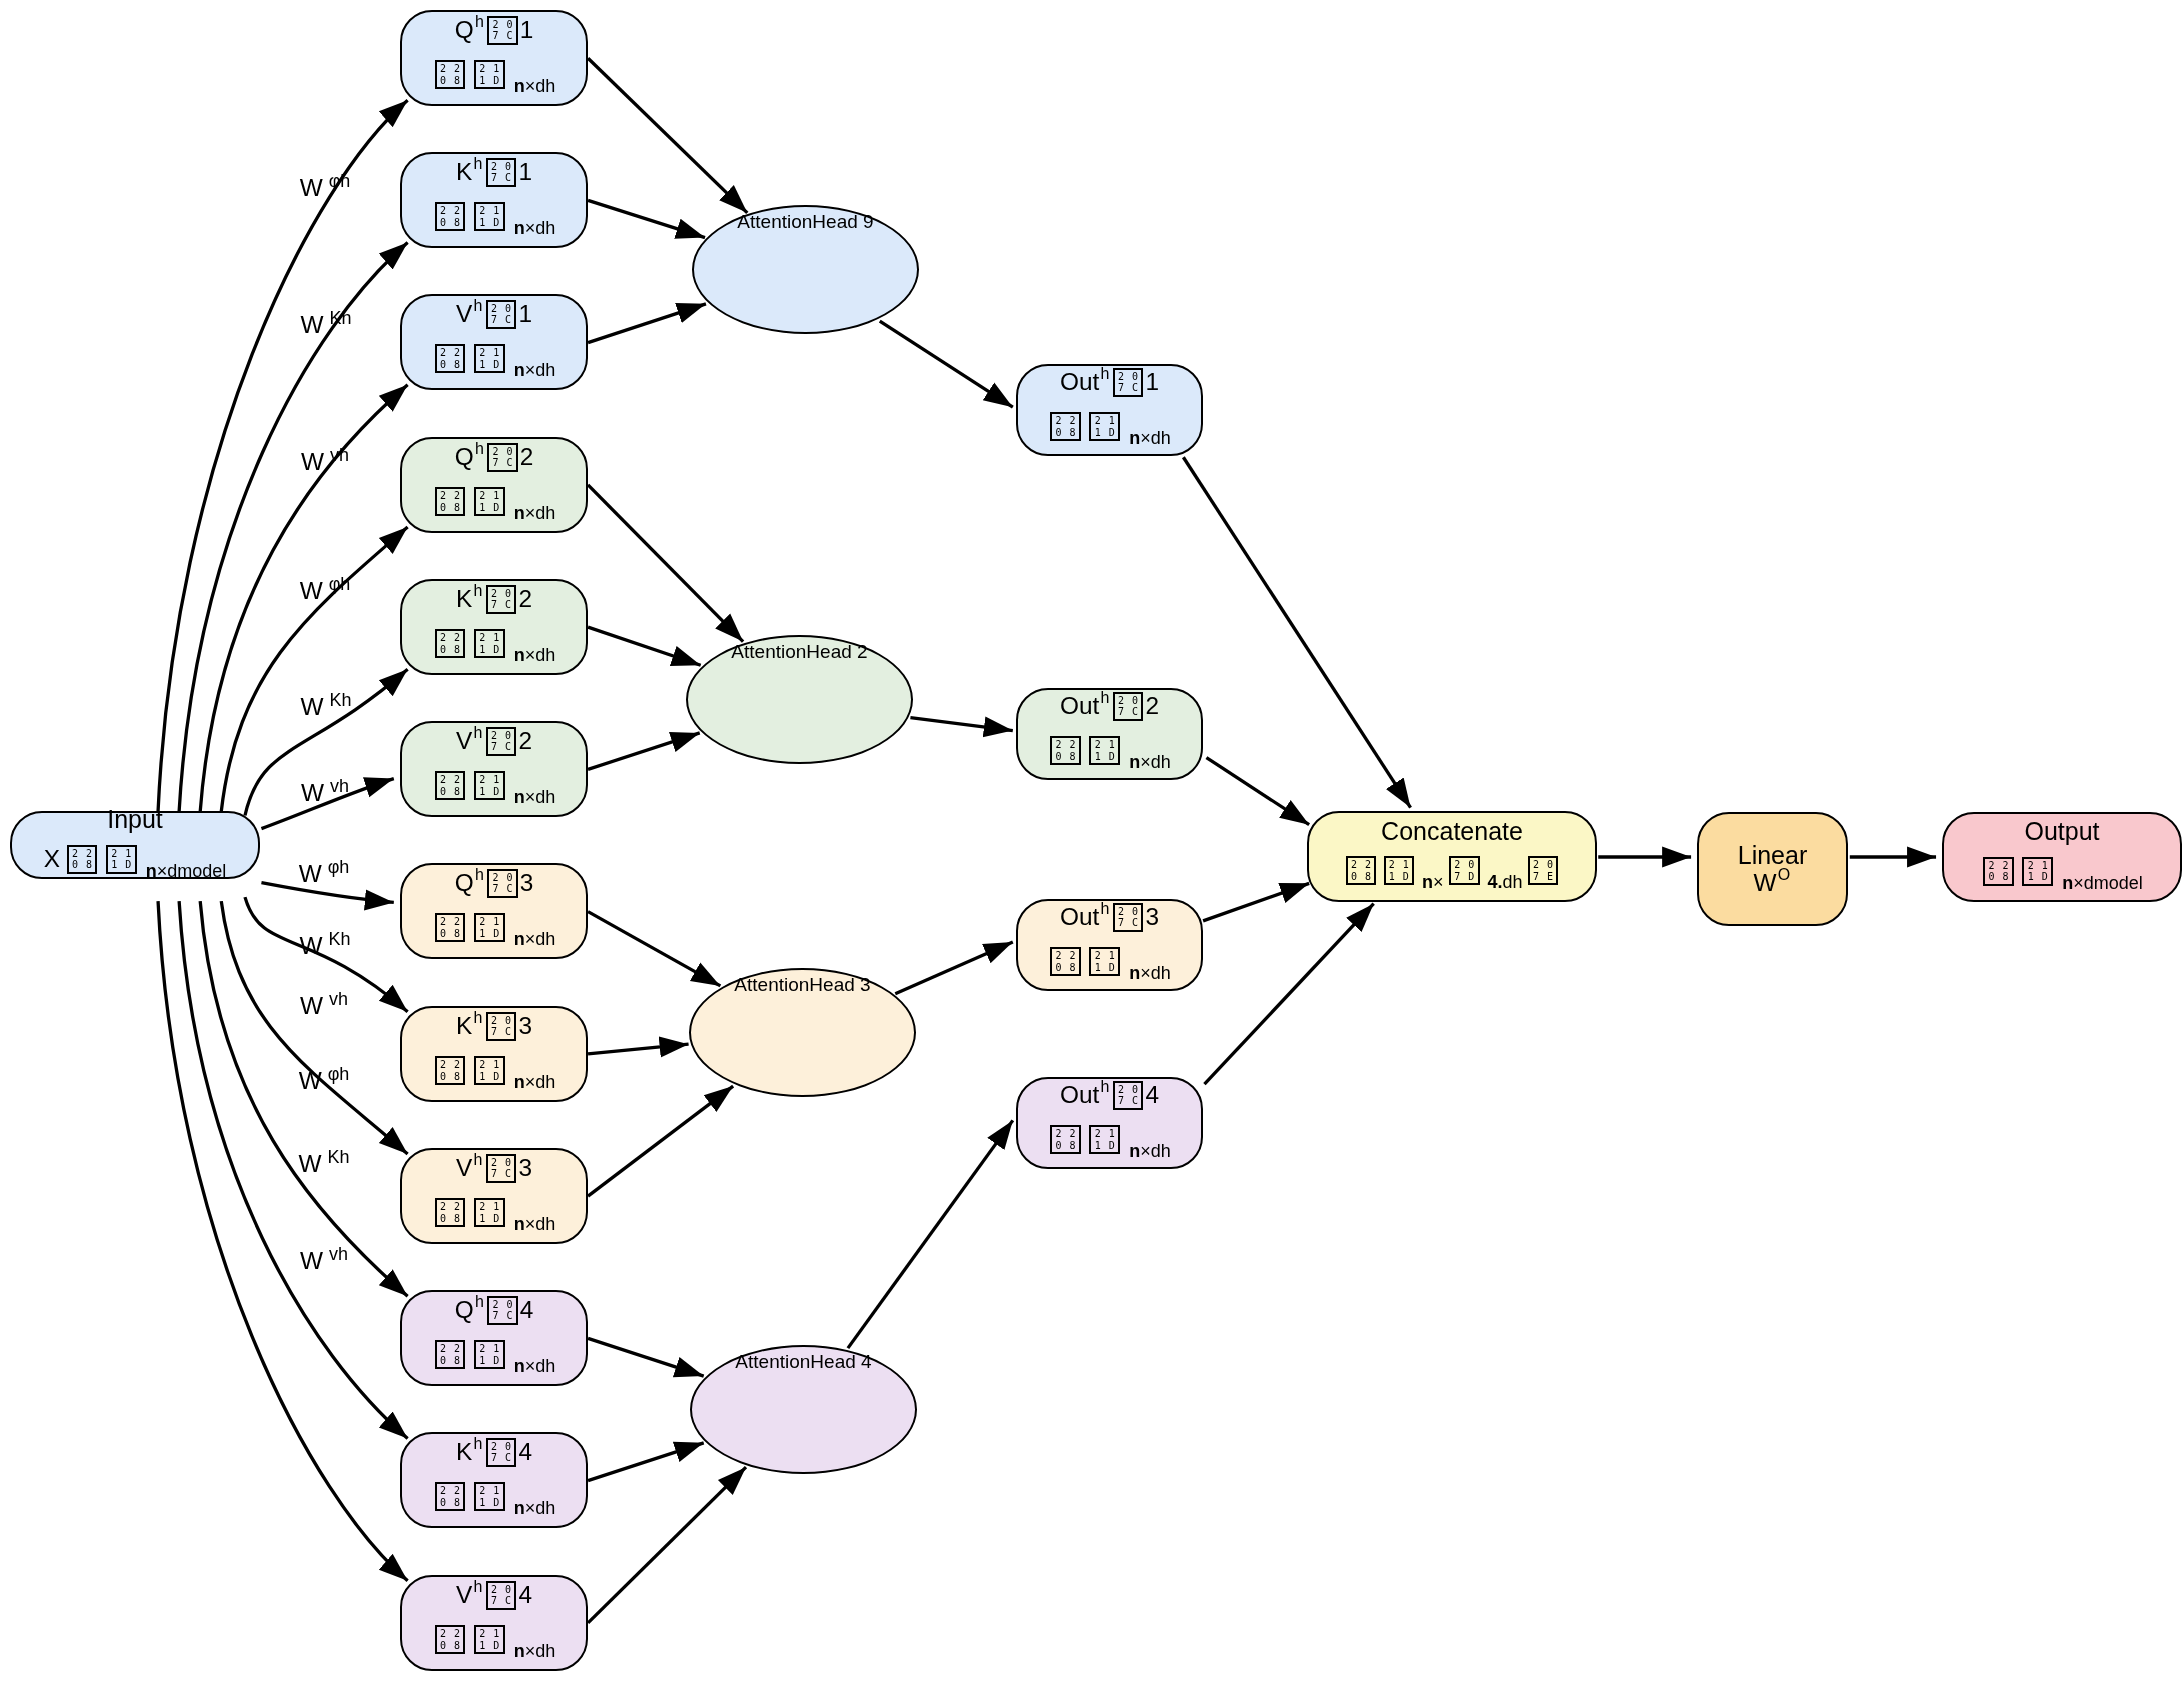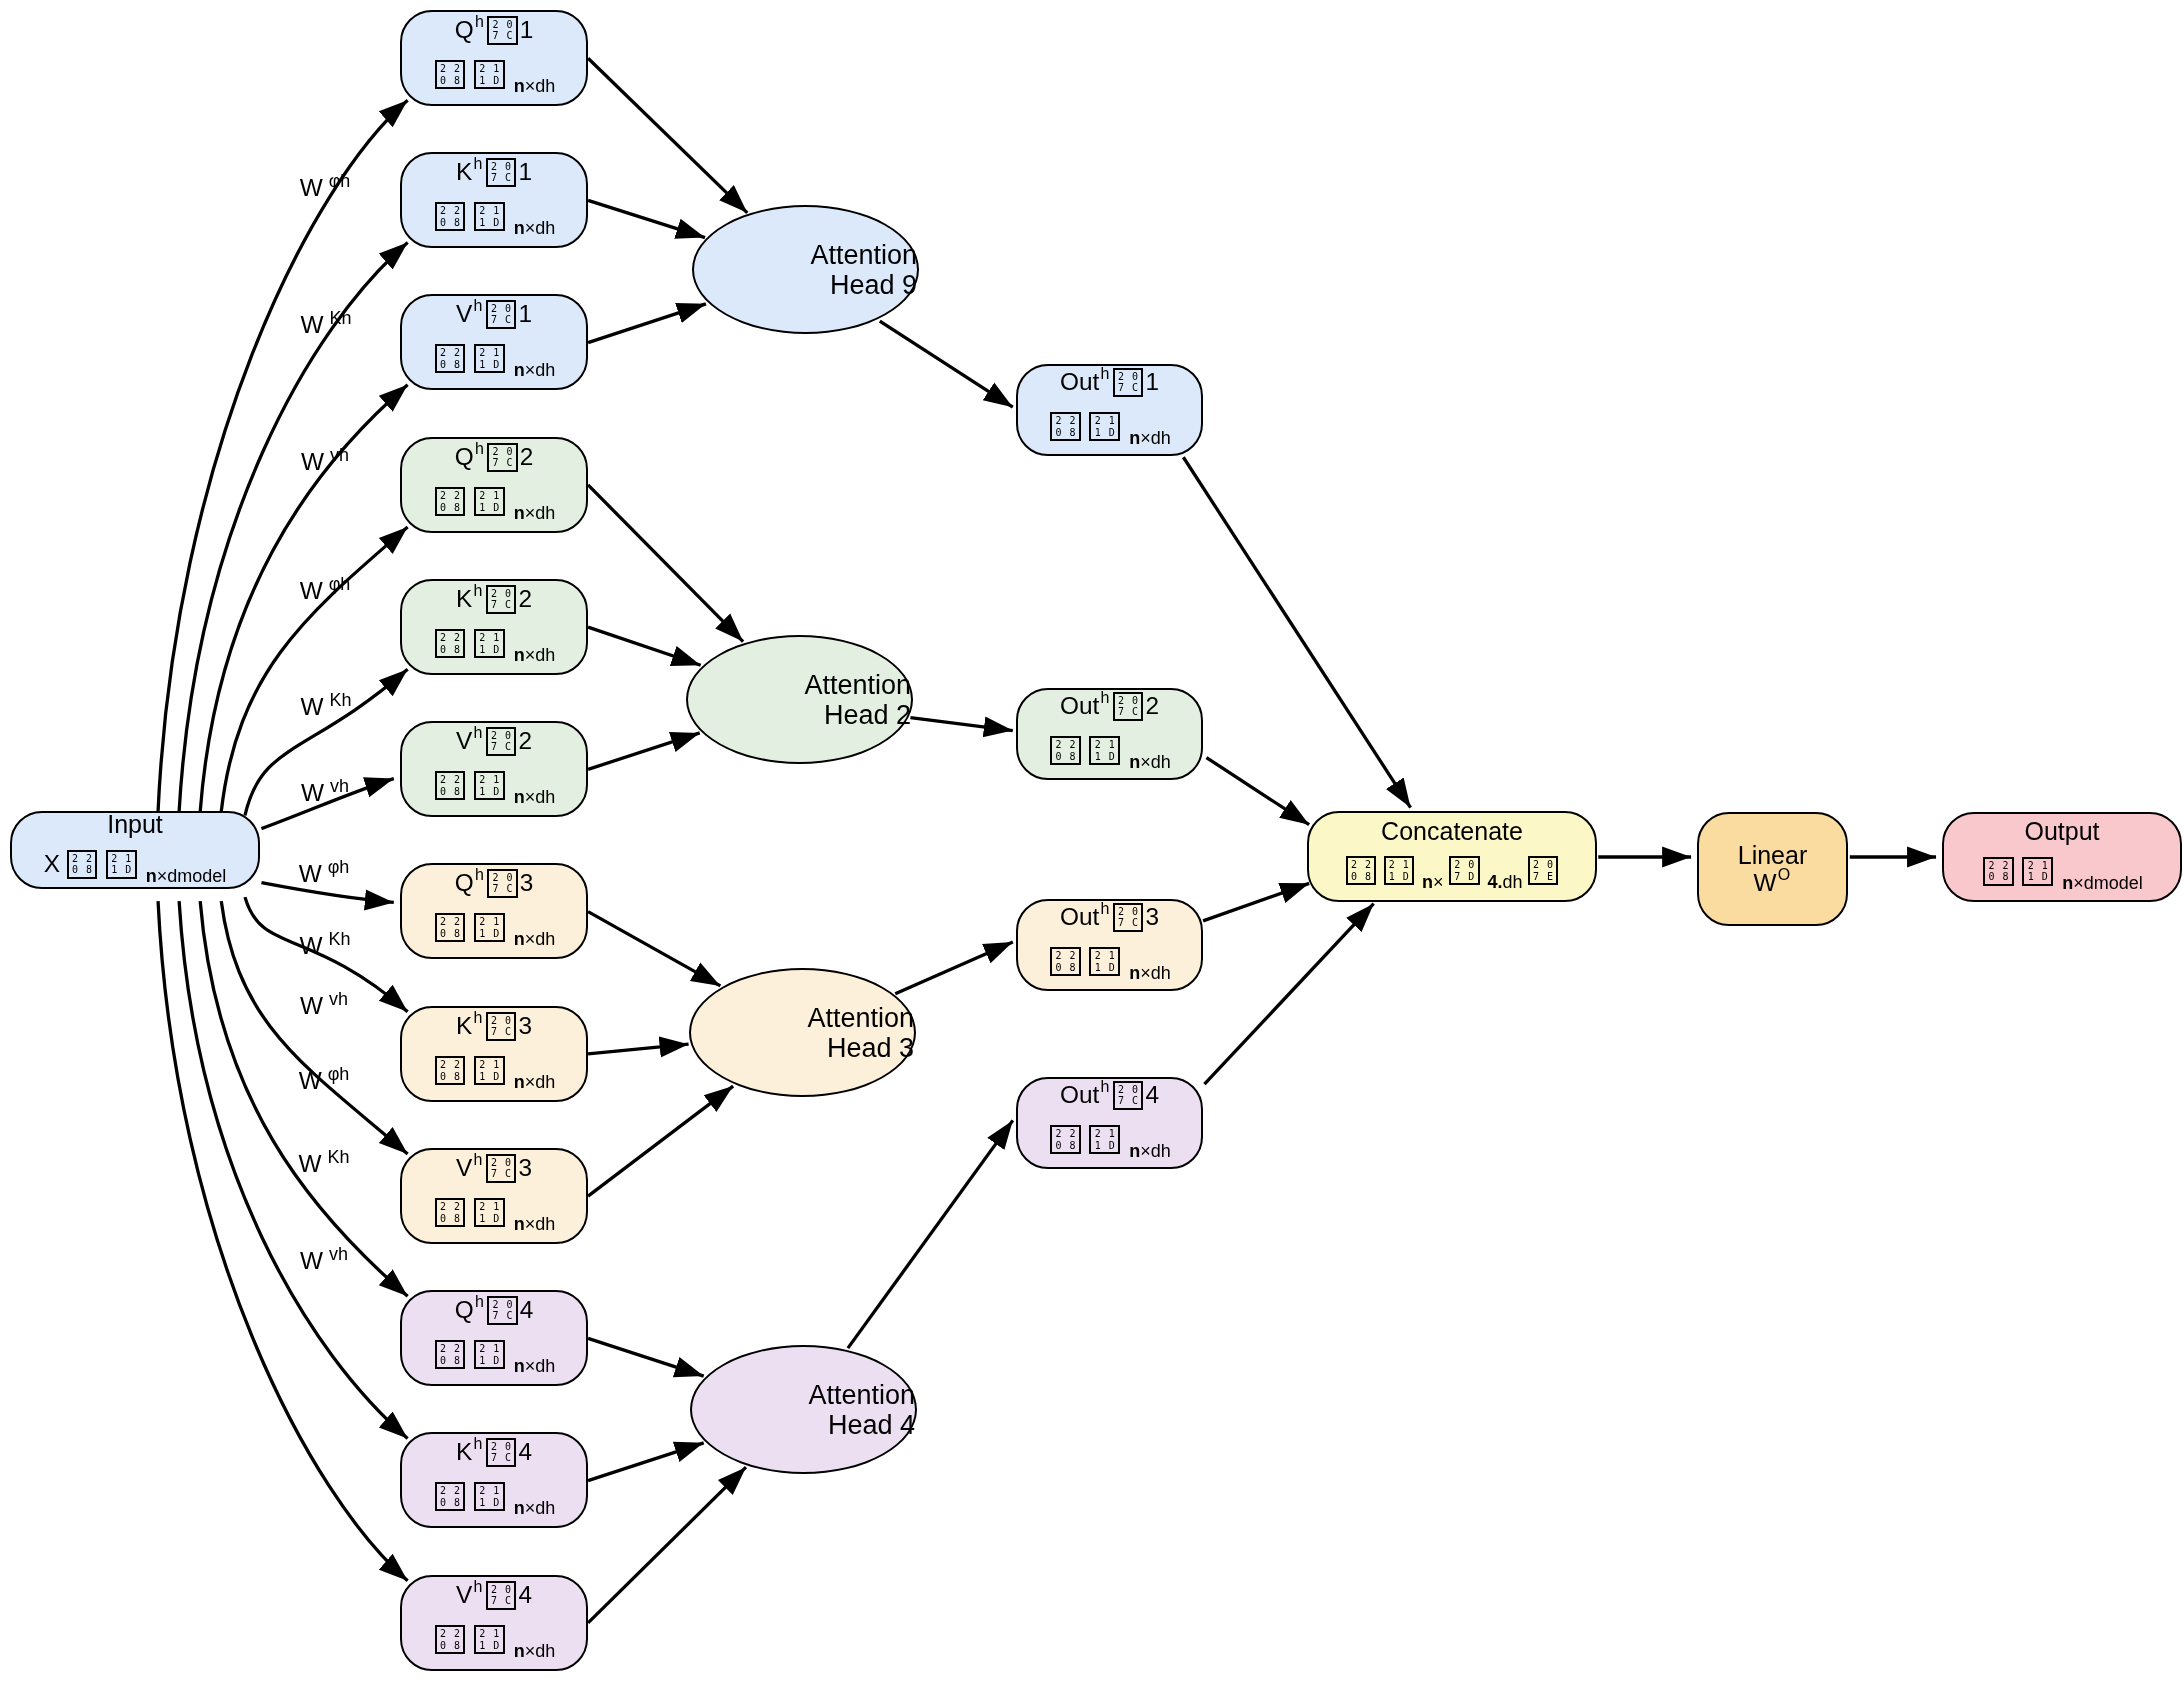--- a/index.html
+++ b/index.html
@@ -7,22 +7,22 @@
           font-family:"Liberation Sans",sans-serif;color:#000;overflow:hidden;}
   #edges{position:absolute;left:0;top:0;}
   .node{position:absolute;box-sizing:border-box;border:2.6px solid var(--c-stroke,#000);
         display:flex;flex-direction:column;align-items:center;justify-content:center;
         background:var(--fill,#fff);}
   .rbox{border-radius:32px;}
   .g1{--fill:var(--c-head1);} .g2{--fill:var(--c-head2);}
   .g3{--fill:var(--c-head3);} .g4{--fill:var(--c-head4);}
   .gc{--fill:var(--c-concat);} .gl{--fill:var(--c-linear);} .go{--fill:var(--c-output);}
   .head{position:absolute;box-sizing:border-box;width:227px;height:129px;border:2.6px solid var(--c-stroke,#000);
-        border-radius:50%;display:flex;flex-direction:column;align-items:flex-end;justify-content:center;
-        background:var(--fill,#fff);font-size:27px;line-height:30px;}
+        border-radius:50%;display:flex;flex-direction:row;align-items:flex-start;justify-content:center;
+        background:var(--fill,#fff);font-size:19px;line-height:30px;}
   .title{font-size:25px;line-height:28px;}
   .l1{display:flex;align-items:center;margin-bottom:4px;}
   .l2{display:flex;align-items:center;gap:4.6px;}
   .big{font-size:24.4px;}
   .sup{font-size:16px;position:relative;top:-8px;margin:0 1.3px;}
   .tofu{display:inline-flex;flex-direction:column;justify-content:flex-start;border:2px solid #000;
         padding:1.3px 3.3px;margin:0 2px;line-height:11.2px;font-size:10px;
         font-family:"DejaVu Sans Mono",monospace;}
   .tofu i{font-style:normal;letter-spacing:8px;margin-right:-8px;white-space:pre;}
   .dims{font-size:18px;position:relative;top:-3.3px;margin-left:2.6px;white-space:nowrap;margin-top:31px;}
@@ -82,21 +82,21 @@
   <div class="elabel" style="left:328px;top:591px"><span>W</span><span class="sup">φh</span></div>
   <div class="elabel" style="left:329px;top:707px"><span>W</span><span class="sup">Kh</span></div>
   <div class="elabel" style="left:328px;top:793px"><span>W</span><span class="sup">vh</span></div>
   <div class="elabel" style="left:327px;top:874px"><span>W</span><span class="sup">φh</span></div>
   <div class="elabel" style="left:328px;top:946px"><span>W</span><span class="sup">Kh</span></div>
   <div class="elabel" style="left:327px;top:1006px"><span>W</span><span class="sup">vh</span></div>
   <div class="elabel" style="left:327px;top:1081px"><span>W</span><span class="sup">φh</span></div>
   <div class="elabel" style="left:327px;top:1164px"><span>W</span><span class="sup">Kh</span></div>
   <div class="elabel" style="left:327px;top:1261px"><span>W</span><span class="sup">vh</span></div>
 
-  <div class="node rbox g1" style="left:10px;top:811px;width:250px;height:78px">
+  <div class="node rbox g1" style="left:10px;top:811px;width:250px;height:68px">
     <div class="title">Input</div>
     <div class="l2">
       <span class="big">X</span>
       <span class="tofu">
           <i>22</i>
           <i>08</i>
         </span>
       <span class="tofu">
           <i>21</i>
           <i>1D</i>

